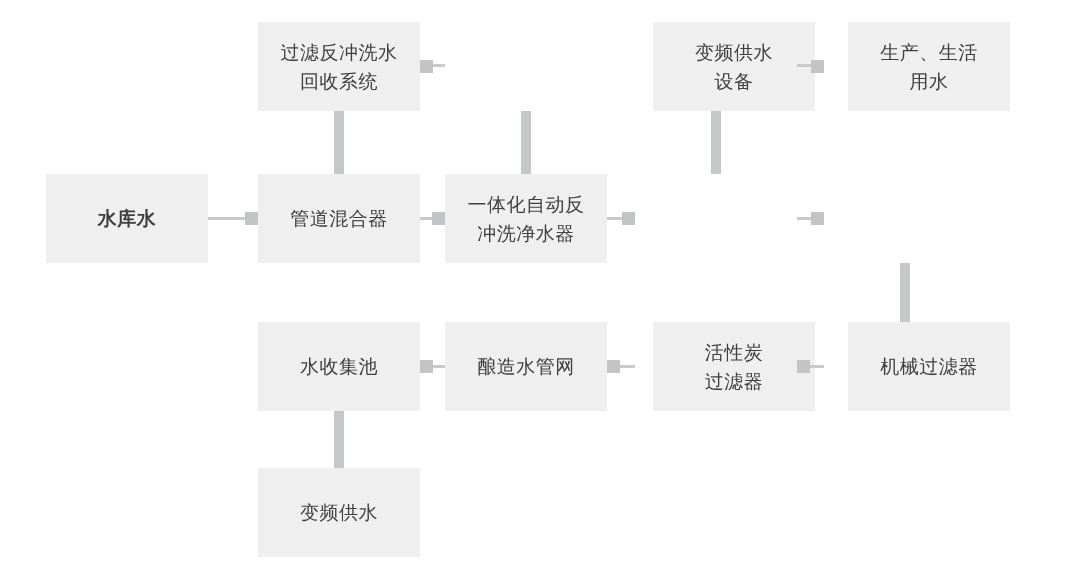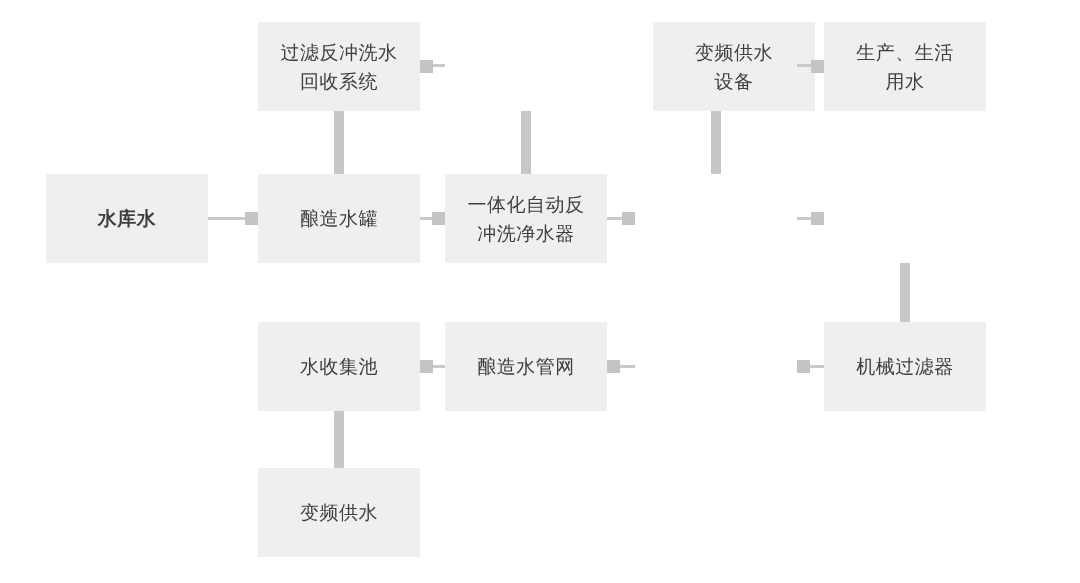--- a/index.html
+++ b/index.html
@@ -30,21 +30,21 @@
     justify-content: center;
     text-align: center;
     white-space: pre-line;
     box-sizing: border-box;
   }
   
   .c0 { left: 46px; font-weight: bold; }
   .c1 { left: 258px; }
   .c2 { left: 445px; }
   .c3 { left: 653px; }
-  .c4 { left: 824px; }
+  .c4 { left: 848px; }
   
   .r0 { top: 22px; }
   .r1 { top: 174px; }
   .r2 { top: 322px; }
   .r3 { top: 468px; }
 
   .hline {
     position: absolute;
     height: 3px;
     background: #c9cacb;
@@ -67,26 +67,28 @@
 <div class="canvas">
 
   <div class="node c1 r0">过滤反冲洗水
 回收系统</div>
   <div class="node c3 r0">变频供水
 设备</div>
   <div class="node c4 r0">生产、生活
 用水</div>
 
   <div class="node c0 r1">水库水</div>
-  <div class="node c1 r1">酿造水罐</div>
+  <div class="node c1 r1">管道混合器</div>
   <div class="node c2 r1">一体化自动反
 冲洗净水器</div>
 
   <div class="node c1 r2">水收集池</div>
   <div class="node c2 r2">酿造水管网</div>
+  <div class="node c3 r2">活性炭
+过滤器</div>
   <div class="node c4 r2">机械过滤器</div>
 
   <div class="node c1 r3">变频供水</div>
 
   <div class="sq" style="left:420px; top:60px;"></div>
   <div class="hline" style="left:433px; top:64px; width:12px;"></div>
   <div class="hline" style="left:797px; top:64px; width:14px;"></div>
   <div class="sq" style="left:811px; top:60px;"></div>
 
   <div class="hline" style="left:208px; top:217px; width:37px;"></div>

